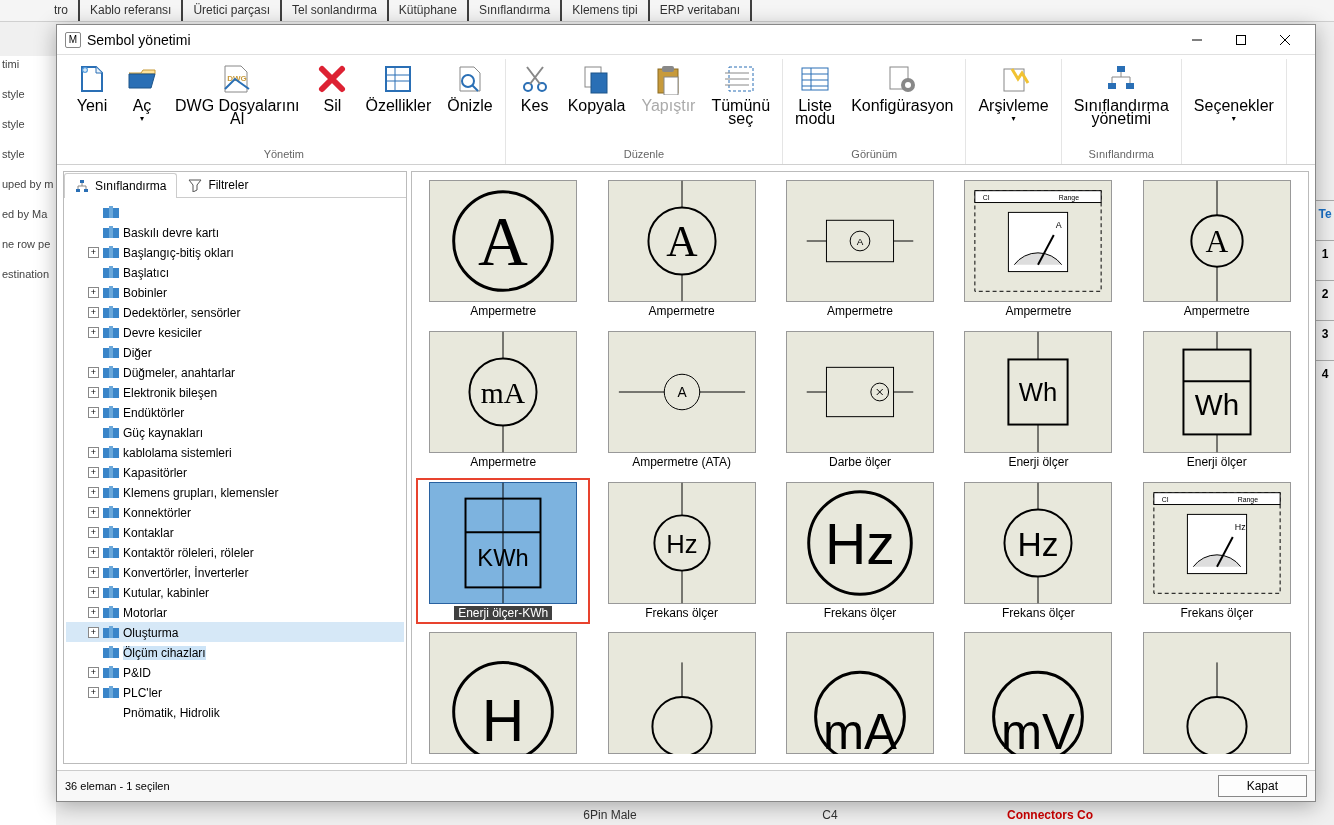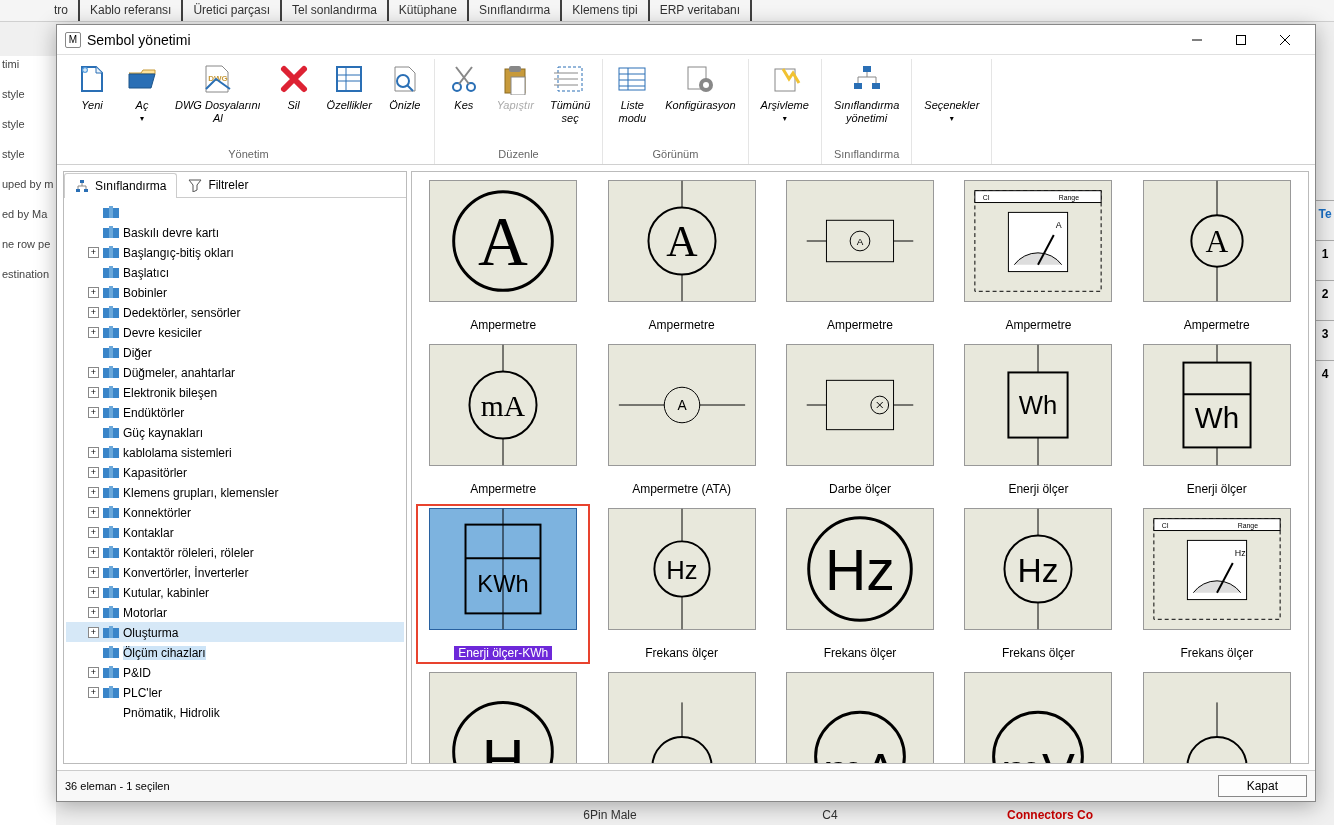--- a/index.html
+++ b/index.html
@@ -83,21 +83,21 @@
   flex-direction: column;
   align-items: center;
   justify-content: flex-start;
   padding: 4px 8px;
   cursor: pointer;
   min-width: 50px;
   text-align: center;
 }
 .ritem.active { background:#cce4f7; border:1px solid #99c9ef; }
 .ritem .ric { width: 32px; height: 32px; margin-bottom: 4px; display:flex; align-items:center; justify-content:center; }
-.ritem .rlab { font-size: 11px; line-height: 13px; white-space: pre-line; font-style: italic; }
+.ritem .rlab { font-size: 16px; line-height: 13px; white-space: pre-line; }
 .ritem.disabled { color:#aaa; }
 .ritem .drop { font-size:8px; margin-top:2px;}
 
 .dlg-body {
   flex: 1;
   display: flex;
   overflow: hidden;
 }
 .left-panel {
   width: 344px;
@@ -172,22 +172,22 @@
   height: 122px;
   background: #e8e8dc;
   border: 1px solid #999;
   display:flex;
   align-items:center;
   justify-content:center;
   position: relative;
   cursor: pointer;
 }
 .sym.selected .sym-thumb { background:#7db3df; border-color:#2861a0; }
-.sym-label { font-size:12px; margin-top:16px; }
-.sym.selected .sym-label { background:#6d28d9; color:#fff; padding:0 4px; }
+.sym-label { font-size:12px; margin-top:2px; }
+.sym.selected .sym-label { background:#404040; color:#fff; padding:0 4px; }
 
 .footer {
   border-top: 1px solid #ccc;
   padding: 4px 8px;
   display: flex;
   align-items: center;
   background:#f8f8f8;
 }
 .status { flex:1; font-size:11px; }
 .btn-close {
@@ -340,20 +340,29 @@
           <div class="ritem">
             <div class="ric">
               <svg width="32" height="32" viewBox="0 0 32 32">
                 <circle cx="9" cy="24" r="4" fill="none" stroke="#2a6fb5" stroke-width="2"></circle>
                 <circle cx="23" cy="24" r="4" fill="none" stroke="#2a6fb5" stroke-width="2"></circle>
                 <path d="M11 21 L24 4 M21 21 L8 4" stroke="#888" stroke-width="2"></path>
               </svg>
             </div>
             <div class="rlab">Kes</div>
           </div>
+          <div class="ritem">
+            <div class="ric">
+              <svg width="32" height="32" viewBox="0 0 32 32">
+                <rect x="4" y="4" width="16" height="20" fill="#fff" stroke="#888"></rect>
+                <rect x="10" y="10" width="16" height="20" fill="#2a6fb5" stroke="#1d5489"></rect>
+              </svg>
+            </div>
+            <div class="rlab">Kopyala</div>
+          </div>
           <div class="ritem disabled">
             <div class="ric">
               <svg width="32" height="32" viewBox="0 0 32 32">
                 <rect x="6" y="6" width="20" height="24" fill="#c79a3b" stroke="#8b6a20"></rect>
                 <rect x="10" y="3" width="12" height="6" fill="#888" rx="2"></rect>
                 <rect x="12" y="14" width="14" height="18" fill="#fff" stroke="#888"></rect>
               </svg>
             </div>
             <div class="rlab">Yapıştır</div>
           </div>

